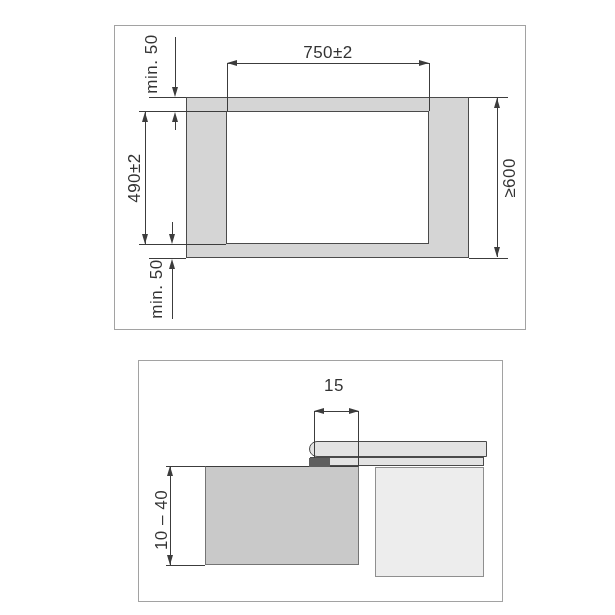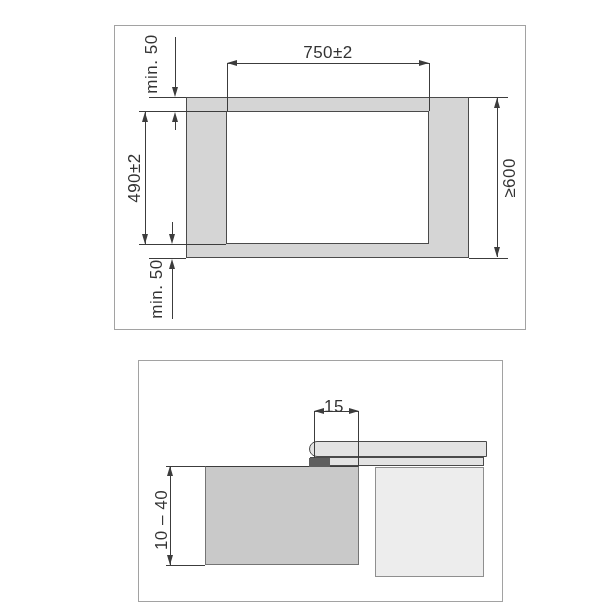--- a/index.html
+++ b/index.html
@@ -74,21 +74,21 @@
 
   <div class="rect" style="left:170px;top:97px;width:21px;height:9px;background:#5e5e5e;"></div>
 
   <div class="rect" style="left:170px;top:80px;width:178px;height:16px;background:#e3e3e3;border:1px solid #4a4a4a;border-radius:8px 0 0 8px;"></div>
 
   <div class="hln" style="left:175px;top:50px;width:45px;"></div>
   <div class="arr left" style="left:175px;top:47px;"></div>
   <div class="arr right" style="left:210px;top:47px;"></div>
   <div class="vln" style="left:175px;top:50px;height:47px;"></div>
   <div class="vln" style="left:219px;top:50px;height:55px;"></div>
-  <div class="htext" style="left:195px;top:46px;">15</div>
+  <div class="htext" style="left:195px;top:25px;">15</div>
 
   <div class="hln" style="left:27px;top:105px;width:39px;"></div>
   <div class="hln" style="left:27px;top:204px;width:39px;"></div>
   <div class="vln" style="left:31px;top:105px;height:99px;"></div>
   <div class="arr up" style="left:28px;top:105px;"></div>
   <div class="arr down" style="left:28px;top:194px;"></div>
   <div class="vtext" style="left:23px;top:159px;">10 – 40</div>
 </div>
 
 </body></html>

